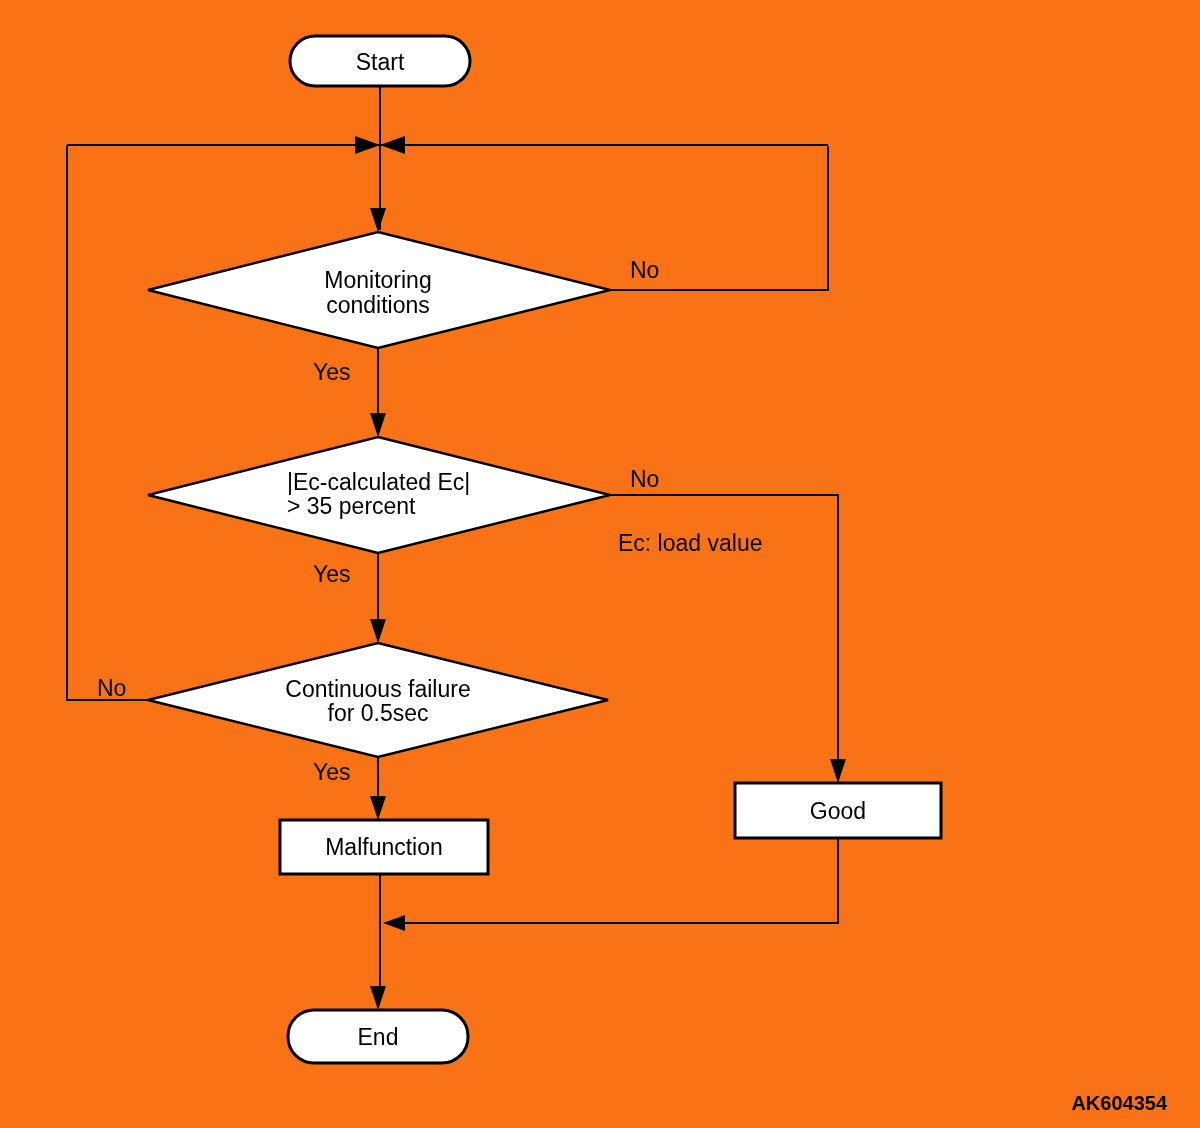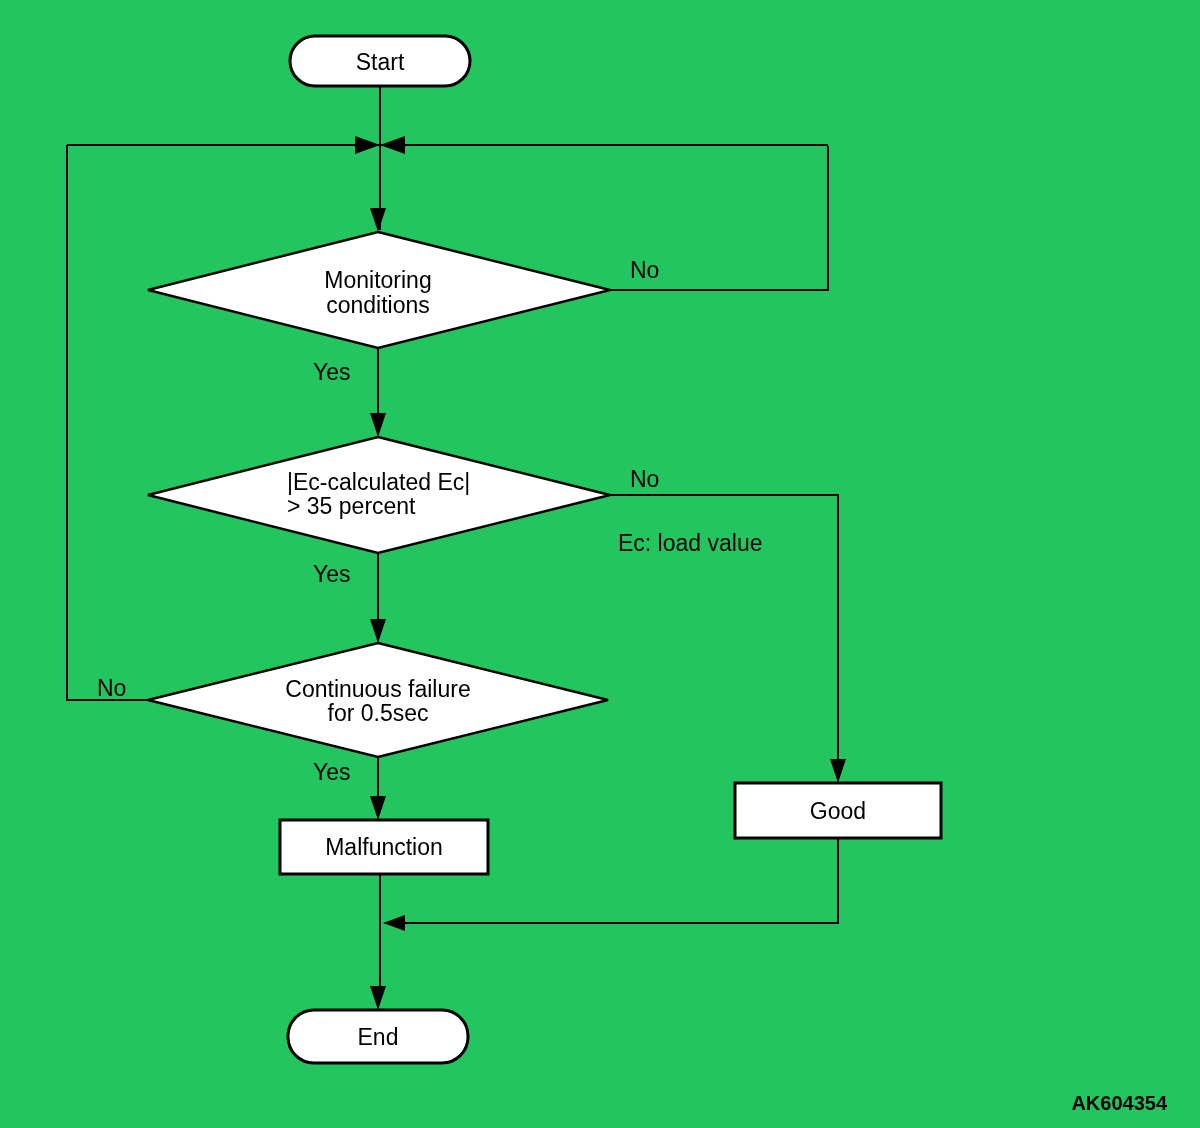--- a/index.html
+++ b/index.html
@@ -4,21 +4,21 @@
 <style>
   html, body {
     margin: 0;
     padding: 0;
     background: #ffffff;
   }
   .canvas-wrap {
     width: 1200px;
     height: 1128px;
     position: relative;
-    background: #22c55e;
+    background: #f97316;
   }
   svg text {
     font-family: "Liberation Sans", "DejaVu Sans", sans-serif;
     font-size: 23px;
     fill: #000000;
   }
   svg text.figure-code {
     font-size: 20px;
     font-weight: bold;
   }

